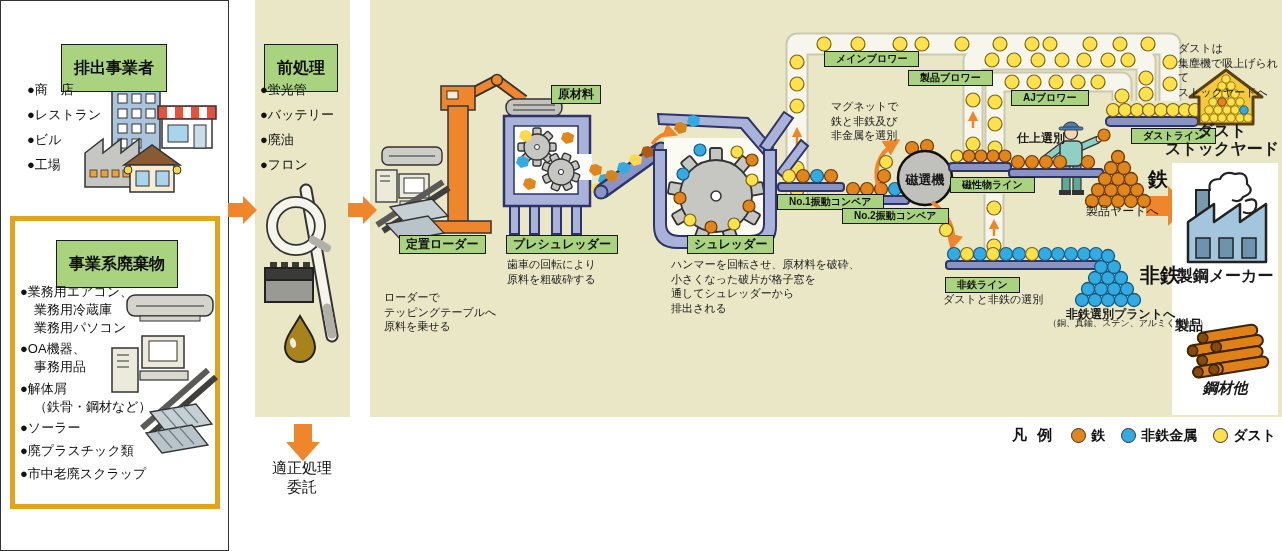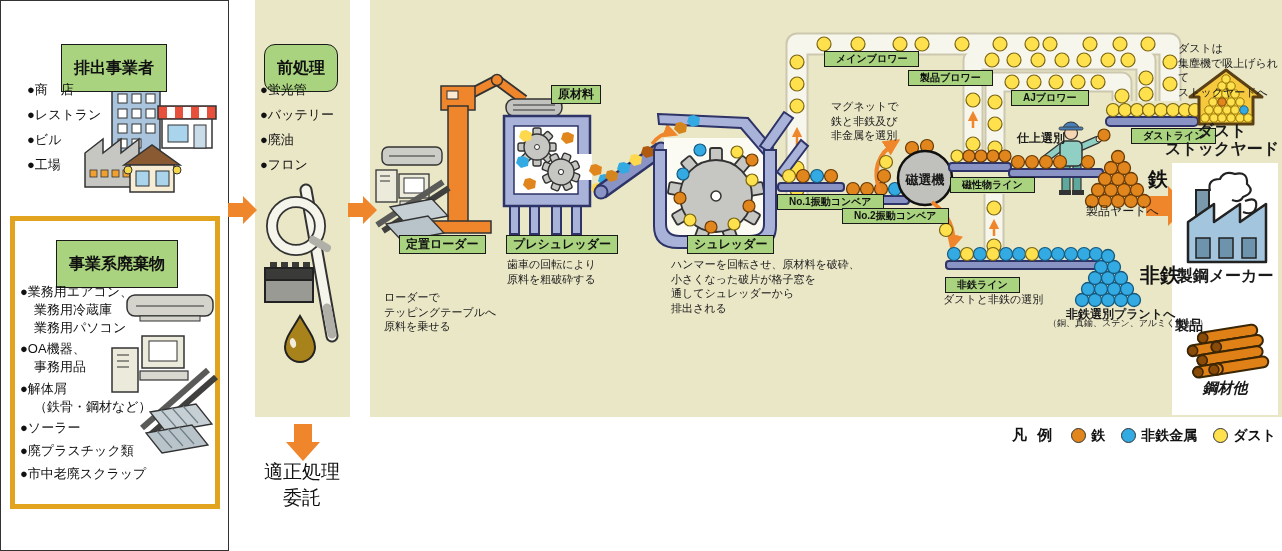--- a/index.html
+++ b/index.html
@@ -13,21 +13,21 @@
   .glabel{position:absolute;display:inline-block;background:#A9D37E;border:1px solid #1a1a1a;
           padding:0 6px;font-size:12px;line-height:17px;font-weight:bold;white-space:nowrap;}
   .glabel-lg{padding:11px 12px;font-size:16px;line-height:24px;}
   .glabel-sm{padding:0 11px;font-size:10px;line-height:14px;}
   .item{position:absolute;font-size:13px;line-height:1.4;white-space:pre-line;
         padding-left:14px;text-indent:-14px;font-weight:500;}
   .txt{position:absolute;font-size:11px;line-height:1.32;white-space:pre-line;color:#1a1a1a;}
   .txt-b{font-weight:bold;}
   .big{position:absolute;font-size:20px;font-weight:bold;}
   .ctr{text-align:center;}
-  .note{position:absolute;font-size:19px;font-weight:500;white-space:pre-line;text-align:center;}
+  .note{position:absolute;font-size:15px;font-weight:500;white-space:pre-line;text-align:center;}
   .legend{position:absolute;left:1012px;top:426px;display:flex;align-items:center;gap:16px;}
   .legend .ttl{font-size:15px;font-weight:bold;letter-spacing:3px;}
   .legend .li{display:flex;align-items:center;gap:5px;font-size:14px;font-weight:600;}
   .legend .dot{width:15px;height:15px;border-radius:50%;border:1.5px solid #333;box-sizing:border-box;}
 </style>
 </head>
 <body>
 
 <div class="stage">
 
@@ -494,21 +494,21 @@
 業務用冷蔵庫
 業務用パソコン</div>
   <div class="item" style="left:20px;top:340px;">●OA機器、
 事務用品</div>
   <div class="item" style="left:20px;top:380px;">●解体屑
 （鉄骨・鋼材など）</div>
   <div class="item" style="left:20px;top:419px;">●ソーラー</div>
   <div class="item" style="left:20px;top:442px;">●廃プラスチック類</div>
   <div class="item" style="left:20px;top:465px;">●市中老廃スクラップ</div>
 
-  <div class="glabel glabel-lg" style="left:264px;top:44px;border-radius:11px;">前処理</div>
+  <div class="glabel glabel-lg" style="left:264px;top:44px;">前処理</div>
   <div class="item" style="left:260px;top:81px;">●蛍光管</div>
   <div class="item" style="left:260px;top:106px;">●バッテリー</div>
   <div class="item" style="left:260px;top:131px;">●廃油</div>
   <div class="item" style="left:260px;top:156px;">●フロン</div>
   <div class="note" style="left:252px;top:459px;width:100px;">適正処理
 委託</div>
 
   <div class="glabel" style="left:551px;top:85px;">原材料</div>
   <div class="glabel" style="left:399px;top:235px;">定置ローダー</div>
   <div class="txt" style="left:384px;top:246px;margin-top:44px;">ローダーで

